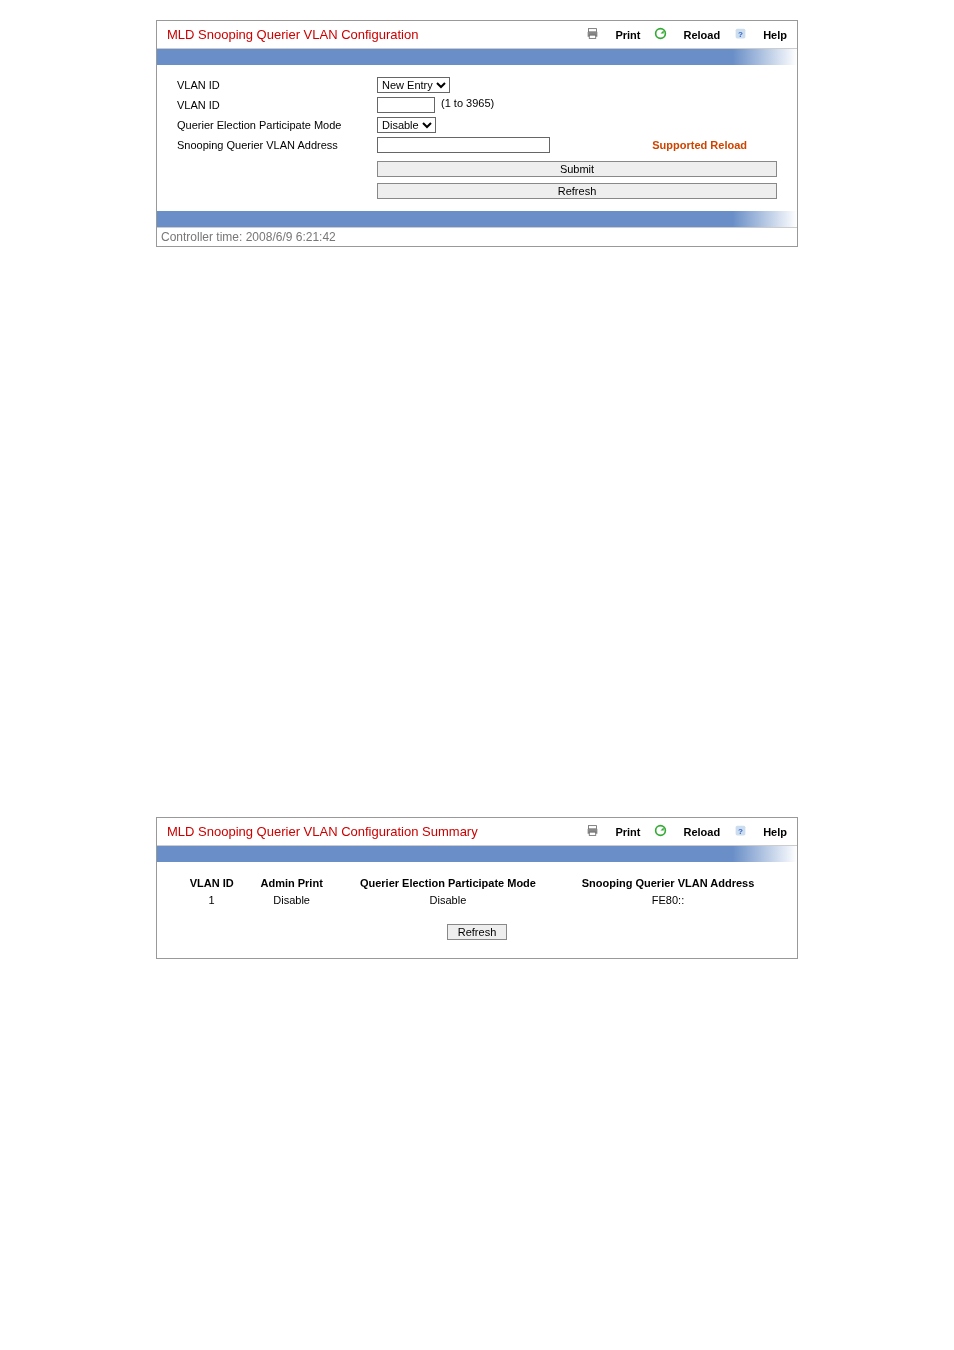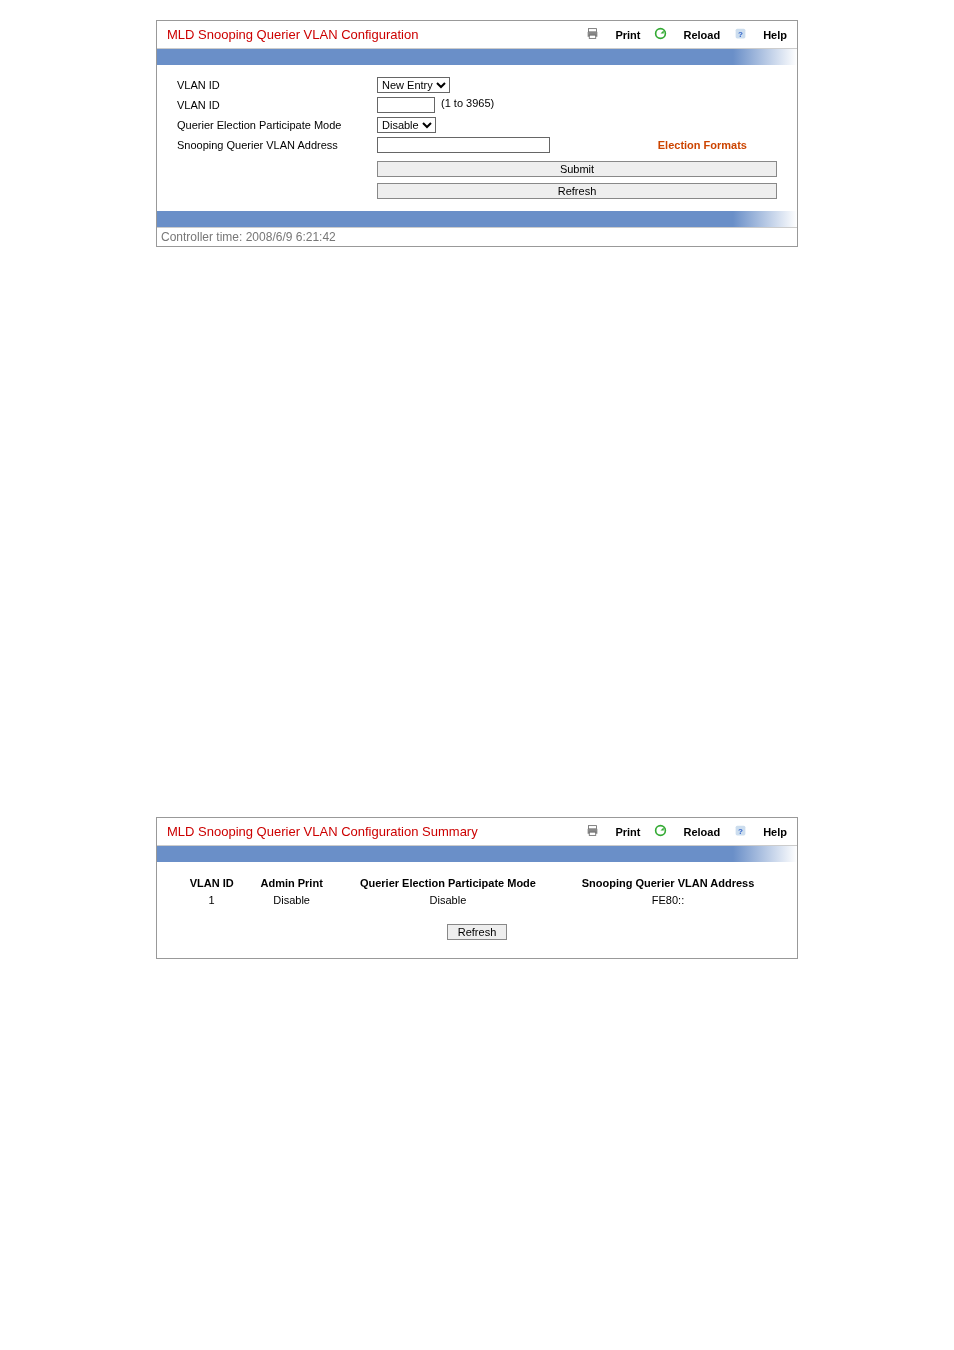--- a/index.html
+++ b/index.html
@@ -200,21 +200,21 @@
         <select>
           <option>Disable</option>
         </select>
       </div>
     </div>
     <div class="form-row row-addr">
       <div class="form-label">Snooping Querier VLAN Address</div>
       <div class="form-value">
         <input type="text" size="24" value="" style="">
       </div>
-      <span class="supported-formats">Election Formats</span>
+      <span class="supported-formats">Supported Reload</span>
     </div>
     <div class="button-row">
       <input type="button" value="Submit" style="">
       <input type="button" value="Refresh" style="">
     </div>
   </div>
   <div class="blue-bar"></div>
   <div class="footer">Controller time: 2008/6/9 6:21:42</div>
 </div>
 

